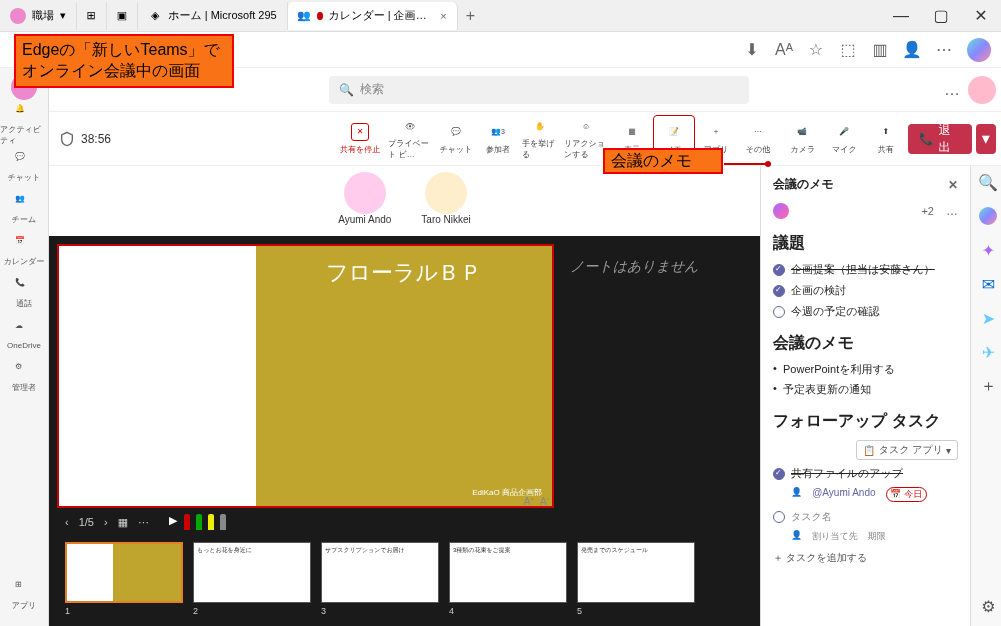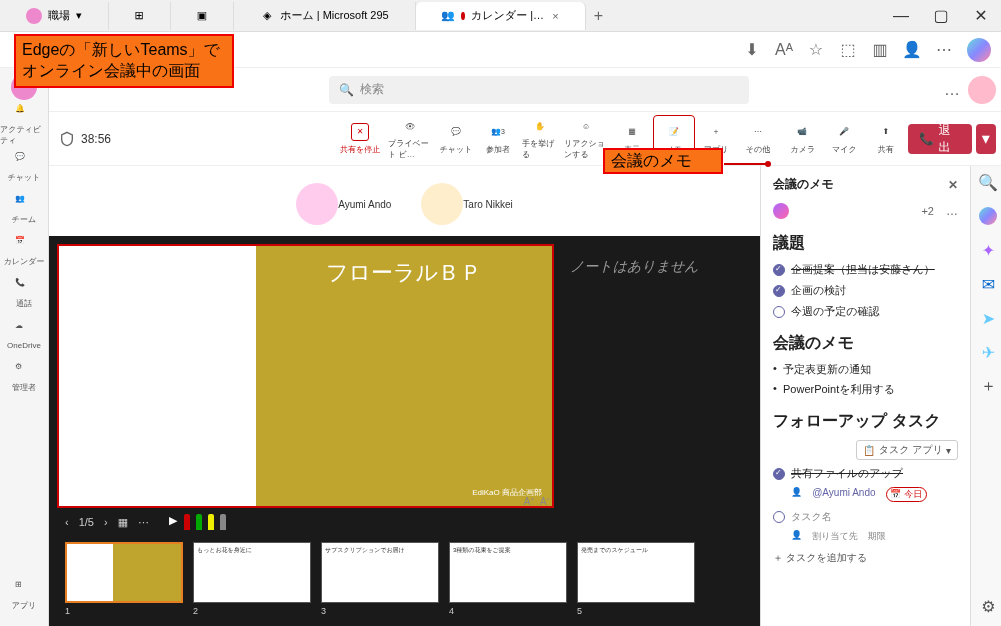--- a/index.html
+++ b/index.html
@@ -1,20 +1,20 @@
 <!DOCTYPE html>
 <html><head>
 <meta charset="utf-8">
 <style>
 * { box-sizing: border-box; margin: 0; padding: 0; font-family: 'Segoe UI', 'Meiryo', sans-serif; }
 body { width: 1001px; height: 626px; background: #f5f5f5; overflow: hidden; position: relative; }
 
 
 .titlebar { height: 32px; background: #f0f0f0; display: flex; align-items: center; border-bottom: 1px solid #ddd; }
-.tab { height: 28px; display: flex; align-items: center; padding: 0 26px; font-size: 11px; gap: 6px; border-right: 1px solid #ddd; }
+.tab { height: 28px; display: flex; align-items: center; padding: 0 10px; font-size: 11px; gap: 6px; border-right: 1px solid #ddd; }
 .tab.active { background: #fff; border-radius: 6px 6px 0 0; }
 .tab-icon { width: 14px; height: 14px; display: flex; align-items: center; justify-content: center; }
 .rec-dot { width: 8px; height: 8px; background: #c00; border-radius: 50%; }
 .tab-close { cursor: pointer; color: #666; }
 .new-tab { padding: 0 8px; color: #666; cursor: pointer; }
 .win-controls { margin-left: auto; display: flex; }
 .win-btn { width: 40px; height: 32px; display: flex; align-items: center; justify-content: center; color: #333; cursor: pointer; }
 
 
 .browser-chrome { height: 36px; background: #fff; display: flex; align-items: center; justify-content: flex-end; gap: 14px; padding: 0 10px; border-bottom: 1px solid #eee; }
@@ -51,21 +51,21 @@
 .meet-btn.stop-share .mb-icon { border: 1.5px solid #c00; border-radius: 3px; }
 .meet-btn.highlighted { border: 1.5px solid #c00; }
 .meet-right { margin-left: auto; display: flex; align-items: center; gap: 2px; }
 .leave-btn { background: #c4314b; color: #fff; height: 30px; padding: 0 12px; border-radius: 4px; display: flex; align-items: center; font-size: 12px; gap: 4px; cursor: pointer; }
 .leave-caret { background: #c4314b; color:#fff; width: 22px; height: 30px; border-radius: 4px; display:flex;align-items:center;justify-content:center; margin-left:2px;}
 
 
 .center { flex: 1; display: flex; background: #fff; }
 .stage { flex: 1; display: flex; flex-direction: column; }
 .participants { height: 70px; display: flex; justify-content: center; gap: 30px; padding-top: 6px; }
-.participant { display: flex; flex-direction: row; align-items: center; font-size: 10px; color: #333; }
+.participant { display: flex; flex-direction: column; align-items: center; font-size: 10px; color: #333; }
 .p-avatar { width: 42px; height: 42px; border-radius: 50%; }
 .presentation { flex: 1; background: #1a1a1a; display: flex; flex-direction: column; padding: 8px 8px 4px 8px; position: relative; }
 .slide-view { flex: 1; display: flex; gap: 8px; }
 .slide { flex: 1; border: 2px solid #c00; background: #bfa52e; position: relative; display: flex; }
 .slide-pattern { width: 40%; background: #fff; }
 .slide-text { flex: 1; display: flex; flex-direction: row; justify-content: center; padding: 12px; color: #fff; }
 .slide-title { font-size: 22px; font-weight: 300; margin-bottom: 6px; }
 .slide-sub { font-size: 9px; opacity: 0.9; }
 .slide-footer { position: absolute; bottom: 8px; right: 10px; font-size: 8px; color: #fff; }
 .notes-pane { width: 190px; color: #999; font-size: 14px; padding: 14px 8px; font-style: italic; }
@@ -367,22 +367,22 @@
         <div class="np-item">
             <div class="chk done"></div>
             <span>企画の検討</span>
           </div>
         <div class="np-item">
             <div class="chk"></div>
             <span>今週の予定の確認</span>
           </div>
 
         <div class="np-section">会議のメモ</div>
+        <div class="bullet">PowerPointを利用する</div>
         <div class="bullet">予定表更新の通知</div>
-        <div class="bullet">PowerPointを利用する</div>
 
         <div class="np-section">フォローアップ タスク</div>
         <div style="text-align:right;margin-bottom:6px"><span class="task-app">📋 <span>タスク アプリ</span> ▾</span></div>
         <div class="np-item">
             <div class="chk done"></div>
             <span class="strikethrough">共有ファイルのアップ</span>
           </div>
         <div class="task-meta">
             <span>👤</span>
             <span class="mention">@Ayumi Ando</span> 

